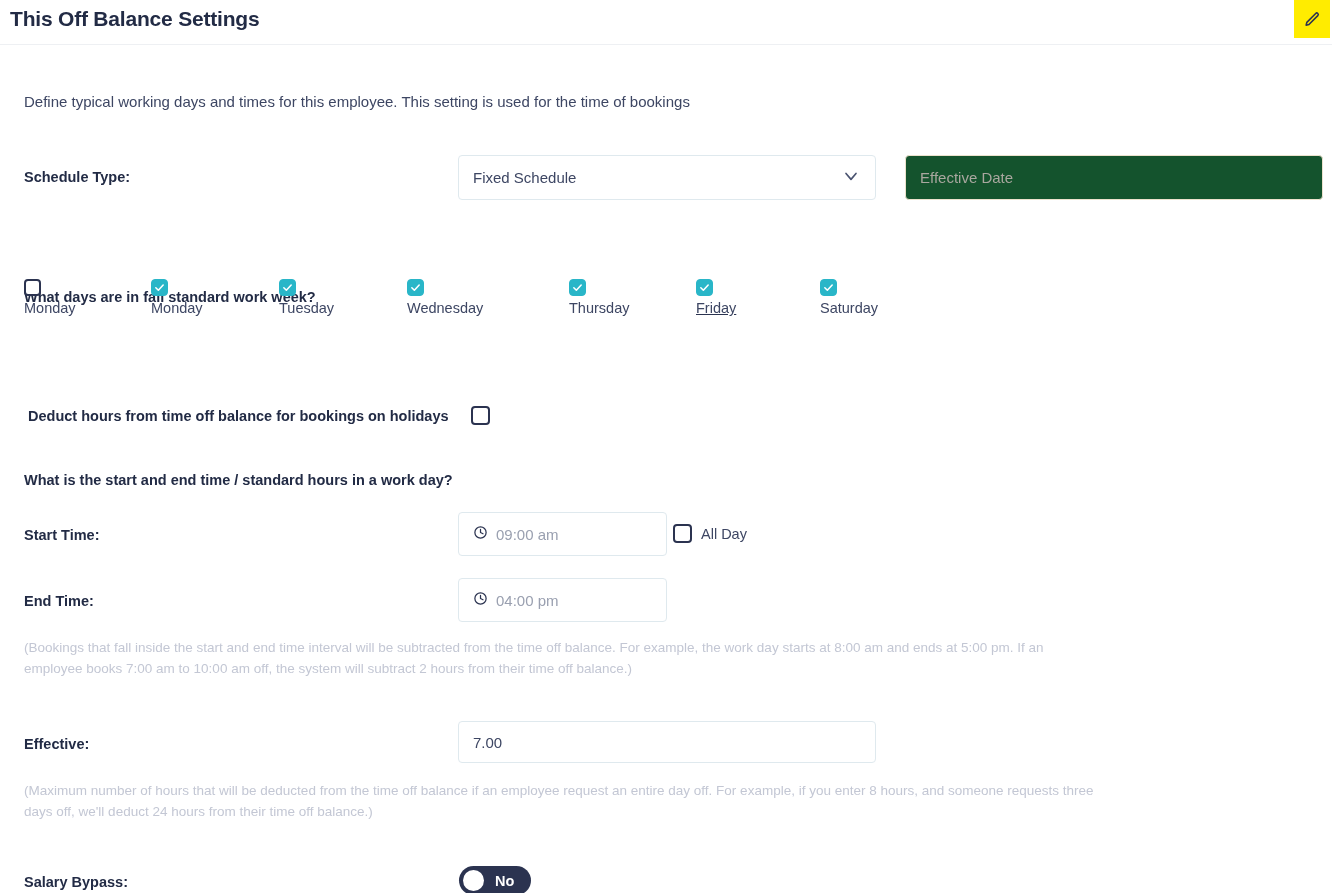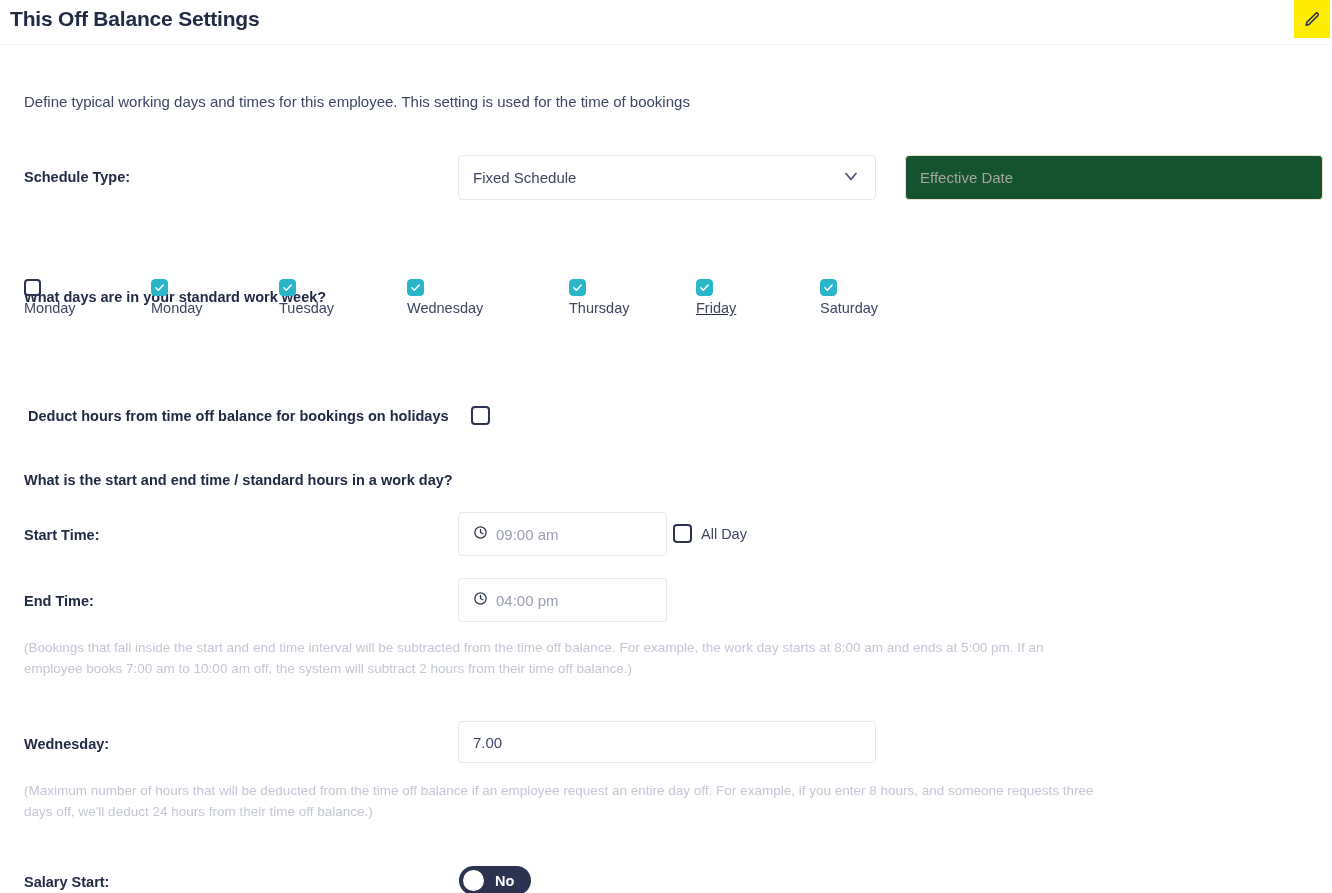--- a/index.html
+++ b/index.html
@@ -273,21 +273,21 @@
     <span class="chev">
       <svg width="20" height="20" viewBox="0 0 24 24" fill="none" stroke="#4a5370" stroke-width="2" stroke-linecap="round" stroke-linejoin="round">
         <polyline points="6 9 12 16 18 9"></polyline>
       </svg>
     </span>
   </div>
   <div class="effective-date">
     <span>Effective Date</span>
   </div>
 
-  <div class="section-q" style="left:24px; top:244px;">What days are in your standard work week?</div>
+  <div class="section-q" style="left:24px; top:244px;">What days are in fall standard work week?</div>
   <div class="days-wrap">
       <div class="day-item" style="left: 0px;"><span class="cb off"></span><span class="day-label">Monday</span></div>
       <div class="day-item" style="left: 127px;"><span class="cb on">
           <svg width="11" height="11" viewBox="0 0 24 24" fill="none" stroke="#ffffff" stroke-width="3.4" stroke-linecap="round" stroke-linejoin="round">
             <polyline points="4 12.5 9.5 18 20 6.5"></polyline>
           </svg>
         </span><span class="day-label">Monday</span></div>
       <div class="day-item" style="left: 255px;"><span class="cb on">
           <svg width="11" height="11" viewBox="0 0 24 24" fill="none" stroke="#ffffff" stroke-width="3.4" stroke-linecap="round" stroke-linejoin="round">
             <polyline points="4 12.5 9.5 18 20 6.5"></polyline>
@@ -344,25 +344,25 @@
       <svg width="15" height="15" viewBox="0 0 24 24" fill="none" stroke="#2b3350" stroke-width="2" stroke-linecap="round" stroke-linejoin="round">
         <circle cx="12" cy="12" r="9"></circle>
         <polyline points="12 7 12 12 16 14"></polyline>
       </svg>
     </span>
     <span class="time-text">04:00 pm</span>
   </div>
 
   <div class="note" style="left:24px; top:592px; width:1060px;">(Bookings that fall inside the start and end time interval will be subtracted from the time off balance. For example, the work day starts at 8:00 am and ends at 5:00 pm. If an employee books 7:00 am to 10:00 am off, the system will subtract 2 hours from their time off balance.)</div>
 
-  <div class="row-label" style="left:24px; top:691px;">Wednesday:</div>
+  <div class="row-label" style="left:24px; top:691px;">Effective:</div>
   <div class="field-box duration-box">
     <span class="duration-value">7.00</span>
   </div>
   <div class="note" style="left:24px; top:735px; width:1070px;">(Maximum number of hours that will be deducted from the time off balance if an employee request an entire day off. For example, if you enter 8 hours, and someone requests three days off, we'll deduct 24 hours from their time off balance.)</div>
 
-  <div class="row-label" style="left:24px; top:829px;">Salary Start:</div>
+  <div class="row-label" style="left:24px; top:829px;">Salary Bypass:</div>
   <div class="toggle">
     <span class="toggle-knob"></span>
     <span class="toggle-text">No</span>
   </div>
 
 </div>
 
 </body></html>

